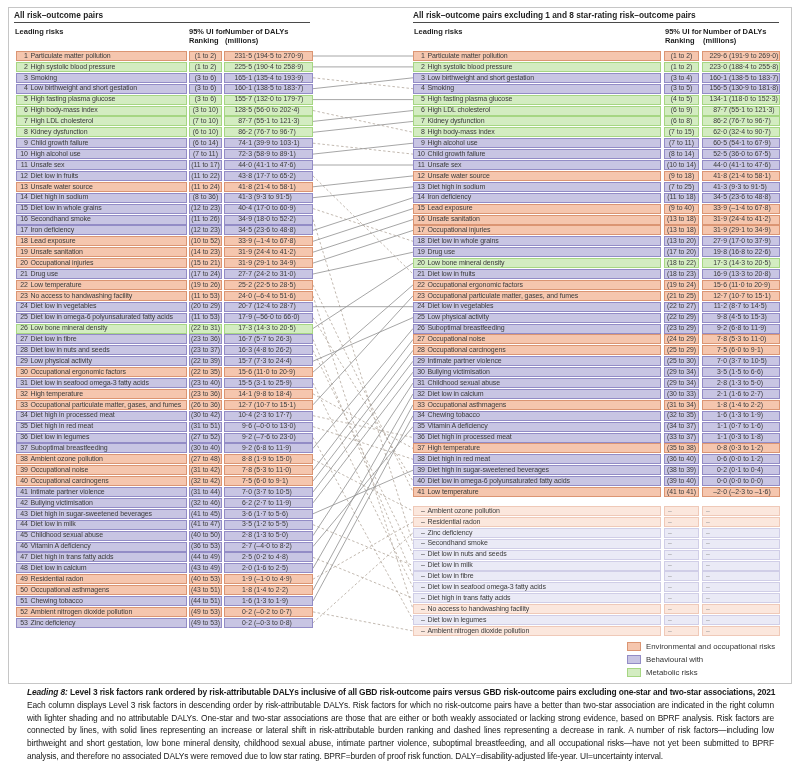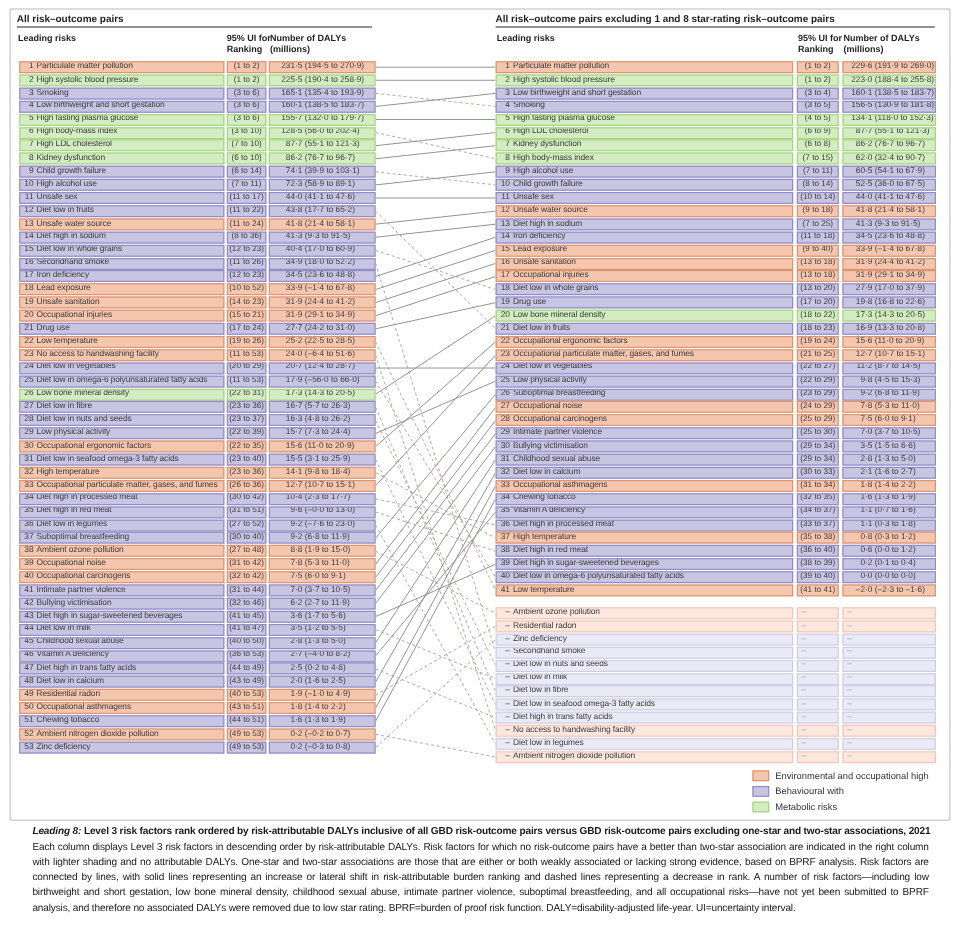--- a/index.html
+++ b/index.html
@@ -1265,21 +1265,21 @@
         <span class="">–</span>
       </div>
       <div class="cell dalycell" style="left: 702px; top: 625.9px; width: 78px; background: rgb(251, 231, 221); border-color: rgb(239, 201, 184); color: rgb(154, 154, 154);">
         <span class="main" style="width: auto; padding-left: 3px;">–</span>
       </div>
     </div>
 
   <div class="legend">
     <div class="legend-item">
       <span class="swatch" style="background: rgb(245, 198, 174); border-color: rgb(219, 149, 115);"></span>
-      <span class="lab">Environmental and occupational high</span>
+      <span class="lab">Environmental and occupational risks</span>
     </div>
     <div class="legend-item">
       <span class="swatch" style="background: rgb(200, 197, 227); border-color: rgb(147, 140, 198);"></span>
       <span class="lab">Behavioural with</span>
     </div>
     <div class="legend-item">
       <span class="swatch" style="background: rgb(211, 236, 193); border-color: rgb(166, 214, 131);"></span>
       <span class="lab">Metabolic risks</span>
     </div>
   </div>

